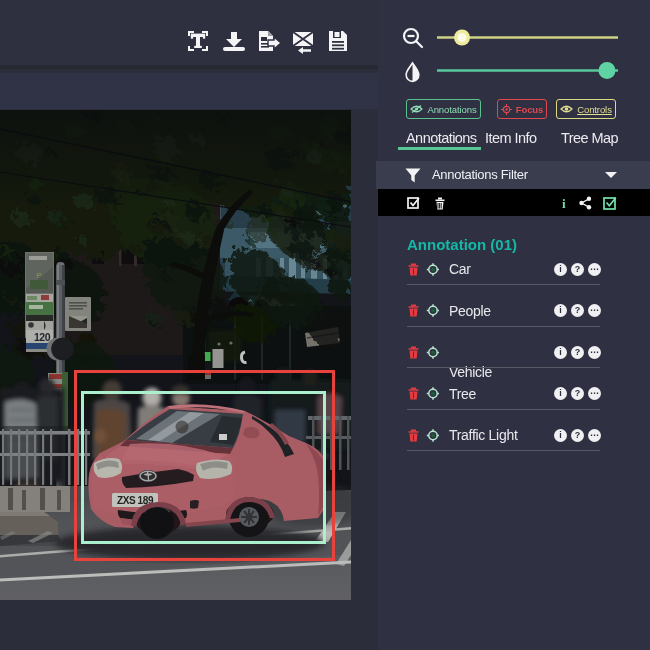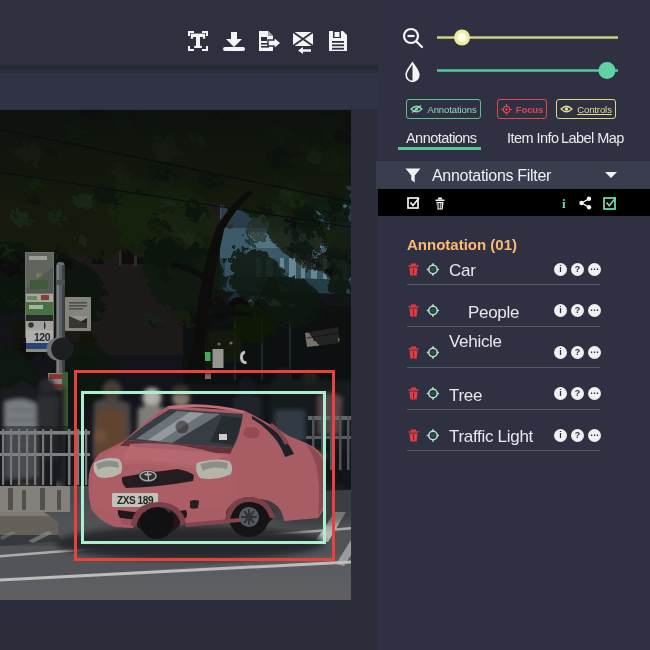--- a/index.html
+++ b/index.html
@@ -16,21 +16,21 @@
   #blackbar { left:378px; top:189px; width:272px; height:27px; background:#000; }
 
   .tab { position:absolute; top:130px; font-size:14.5px; color:#eceaee; letter-spacing:-0.55px; }
   #tabline { left:398px; top:147px; width:83px; height:2.5px; background:#56c795; }
 
   .btn { position:absolute; top:99px; height:20px; border-radius:3px; font-size:9.5px; letter-spacing:-0.1px; display:flex; align-items:center; justify-content:center; gap:4px; }
   #btn1 { left:406px; width:75px; border:1.5px solid #5bc28e; color:#8fdcb8; }
   #btn2 { left:497px; width:50px; border:1.5px solid #e0474e; color:#e0474e;font-weight:bold; }
   #btn3 { left:556px; width:60px; border:1.5px solid #ddd883; color:#e4df92;text-decoration:underline; }
 
-  .rowlabel { position:absolute; font-size:17px; letter-spacing:-0.3px; color:#e8e8ec; }
+  .rowlabel { position:absolute; font-size:14px; letter-spacing:-0.3px; color:#e8e8ec; }
   .sep { position:absolute; left:407px; width:193px; height:1px; background:#585a66; }
   .circ { position:absolute; width:13px; height:13px; border-radius:50%; background:#f0f0f2; color:#2b2d3a; font-size:9px; font-weight:bold; text-align:center; line-height:13px; }
 </style>
 </head>
 <body>
 <div id="app">
   <div id="left" class="abs"></div>
   <div id="header" class="abs"></div>
   <div id="subbar" class="abs"></div>
   <div id="panel" class="abs"></div>
@@ -113,29 +113,29 @@
         <circle cx="5.5" cy="5.5" r="3.2" fill="none" stroke="#e0474e" stroke-width="1.2"></circle>
         <circle cx="5.5" cy="5.5" r="1.2" fill="#e0474e"></circle>
         <path d="M5.5 0 v2 M5.5 9 v2 M0 5.5 h2 M9 5.5 h2" stroke="#e0474e" stroke-width="1.2"></path>
       </svg>Focus</div>
   <div id="btn3" class="btn"><svg width="13" height="10" viewBox="0 0 13 10">
         <path d="M1 5 q5.5 -5.5 11 0 q-5.5 5.5 -11 0 z" fill="none" stroke="#e4df92" stroke-width="1.2"></path>
         <circle cx="6.5" cy="5" r="1.8" fill="#e4df92"></circle>
       </svg>Controls</div>
 
   <div class="tab" style="left:406px;">Annotations</div>
-  <div class="tab" style="left:507px;">Item Info</div>
-  <div class="tab" style="left:561px;">Label Map</div>
+  <div class="tab" style="left:485px;">Item Info</div>
+  <div class="tab" style="left:561px;">Tree Map</div>
   <div id="tabline" class="abs"></div>
 
   <div id="filterbar" class="abs"></div>
   <svg class="abs" style="left:405px; top:168px;" width="16" height="15" viewBox="0 0 16 15">
     <path d="M0.5 0.5 h15 l-5.8 7 v7 l-3.4 -2.4 v-4.6 z" fill="#f2f2f4"></path>
   </svg>
-  <div class="abs" style="left:432px; top:167px; font-size:16px; letter-spacing:-0.3px; color:#eef0f4;">Annotations Filter</div>
+  <div class="abs" style="left:432px; top:167px; font-size:13px; letter-spacing:-0.3px; color:#eef0f4;">Annotations Filter</div>
   <svg class="abs" style="left:604px; top:171px;" width="14" height="8" viewBox="0 0 14 8">
       <path d="M1 1 L7 7 L13 1 z" fill="#f2f2f4"></path>
     </svg>
 
   <div id="blackbar" class="abs"></div>
   <svg class="abs" style="left:407px; top:196px;" width="210" height="14" viewBox="0 0 210 14">
     <g fill="none" stroke="#f4f4f6" stroke-width="1.7">
       <rect x="1" y="2" width="10" height="10"></rect>
       <path d="M3.5 6.5 l2.5 3 l6 -7.5"></path>
     </g>
@@ -151,21 +151,21 @@
         <circle cx="2.5" cy="7" r="2.2"></circle>
         <circle cx="10" cy="11.2" r="2.2"></circle>
       <path d="M2.5 7 L10 2.8 M2.5 7 L10 11.2" stroke="#f4f4f6" stroke-width="1.4"></path>
     </g>
     <g fill="none" stroke="#71e4ac" stroke-width="1.7" transform="translate(196,0)">
       <rect x="1" y="2" width="11" height="11"></rect>
       <path d="M3.5 6.5 l2.8 3.2 l6.5 -8"></path>
     </g>
   </svg>
 
-  <div class="abs" style="left:407px; top:236px; font-size:15px; font-weight:bold; color:#fdba74;">Annotation (01)</div>
+  <div class="abs" style="left:407px; top:236px; font-size:15px; font-weight:bold; color:#14b8a6;">Annotation (01)</div>
   <div id="rows">
   <svg class="abs" style="left:408px; top:262.5px;" width="31" height="13" viewBox="0 0 31 13">
     <g fill="#e23b41">
           <rect x="0.5" y="2.2" width="10" height="1.5"></rect>
           <rect x="3" y="0.5" width="5" height="2"></rect>
           <path d="M1.5 4.5 h8 l-0.8 8 h-6.4 z"></path>
           <path d="M5.5 5.5 v6" stroke="#801d22" stroke-width="1"></path>
         </g>
     <g transform="translate(19,0)" fill="none">
       <circle cx="6" cy="6.5" r="4.2" stroke="#b9e4cd" stroke-width="1.5"></circle>
@@ -184,39 +184,39 @@
           <rect x="3" y="0.5" width="5" height="2"></rect>
           <path d="M1.5 4.5 h8 l-0.8 8 h-6.4 z"></path>
           <path d="M5.5 5.5 v6" stroke="#801d22" stroke-width="1"></path>
         </g>
     <g transform="translate(19,0)" fill="none">
       <circle cx="6" cy="6.5" r="4.2" stroke="#b9e4cd" stroke-width="1.5"></circle>
       <circle cx="6" cy="6.5" r="2" fill="#1d5c3c"></circle>
       <path d="M6 0.3 v2 M6 10.7 v2 M-0.2 6.5 h2 M10.2 6.5 h2" stroke="#b9e4cd" stroke-width="1.5"></path>
     </g>
   </svg>
-  <div class="rowlabel" style="left:449px; top:302.5px;margin-left:19px;">People</div>
+  <div class="rowlabel" style="left:449px; top:302.5px;">People</div>
   <div class="circ" style="left:554px; top:304.0px;">i</div>
   <div class="circ" style="left:571px; top:304.0px;">?</div>
   <div class="circ" style="left:588px; top:304.0px;">⋯</div>
   <div class="sep" style="top:325.5px;"></div>
   <svg class="abs" style="left:408px; top:345.5px;" width="31" height="13" viewBox="0 0 31 13">
     <g fill="#e23b41">
           <rect x="0.5" y="2.2" width="10" height="1.5"></rect>
           <rect x="3" y="0.5" width="5" height="2"></rect>
           <path d="M1.5 4.5 h8 l-0.8 8 h-6.4 z"></path>
           <path d="M5.5 5.5 v6" stroke="#801d22" stroke-width="1"></path>
         </g>
     <g transform="translate(19,0)" fill="none">
       <circle cx="6" cy="6.5" r="4.2" stroke="#b9e4cd" stroke-width="1.5"></circle>
       <circle cx="6" cy="6.5" r="2" fill="#1d5c3c"></circle>
       <path d="M6 0.3 v2 M6 10.7 v2 M-0.2 6.5 h2 M10.2 6.5 h2" stroke="#b9e4cd" stroke-width="1.5"></path>
     </g>
   </svg>
-  <div class="rowlabel" style="left:449px; top:332px;">Vehicle</div>
+  <div class="rowlabel" style="left:449px; top:364px;">Vehicle</div>
   <div class="circ" style="left:554px; top:345.5px;">i</div>
   <div class="circ" style="left:571px; top:345.5px;">?</div>
   <div class="circ" style="left:588px; top:345.5px;">⋯</div>
   <div class="sep" style="top:367px;"></div>
   <svg class="abs" style="left:408px; top:387.0px;" width="31" height="13" viewBox="0 0 31 13">
     <g fill="#e23b41">
           <rect x="0.5" y="2.2" width="10" height="1.5"></rect>
           <rect x="3" y="0.5" width="5" height="2"></rect>
           <path d="M1.5 4.5 h8 l-0.8 8 h-6.4 z"></path>
           <path d="M5.5 5.5 v6" stroke="#801d22" stroke-width="1"></path>

